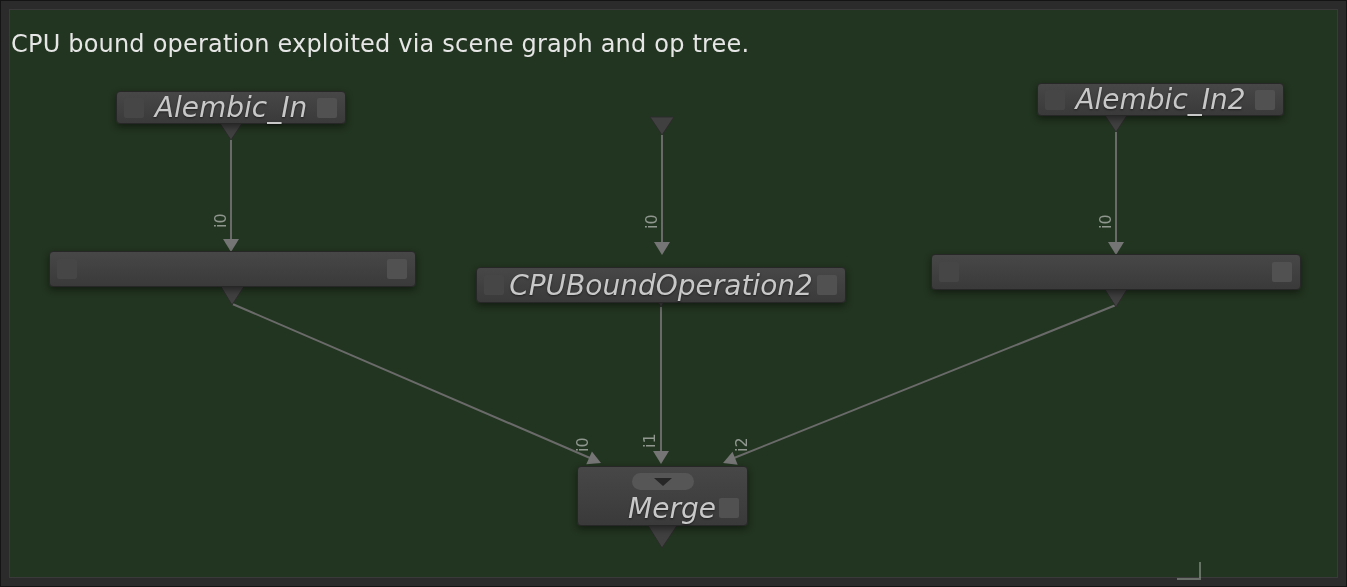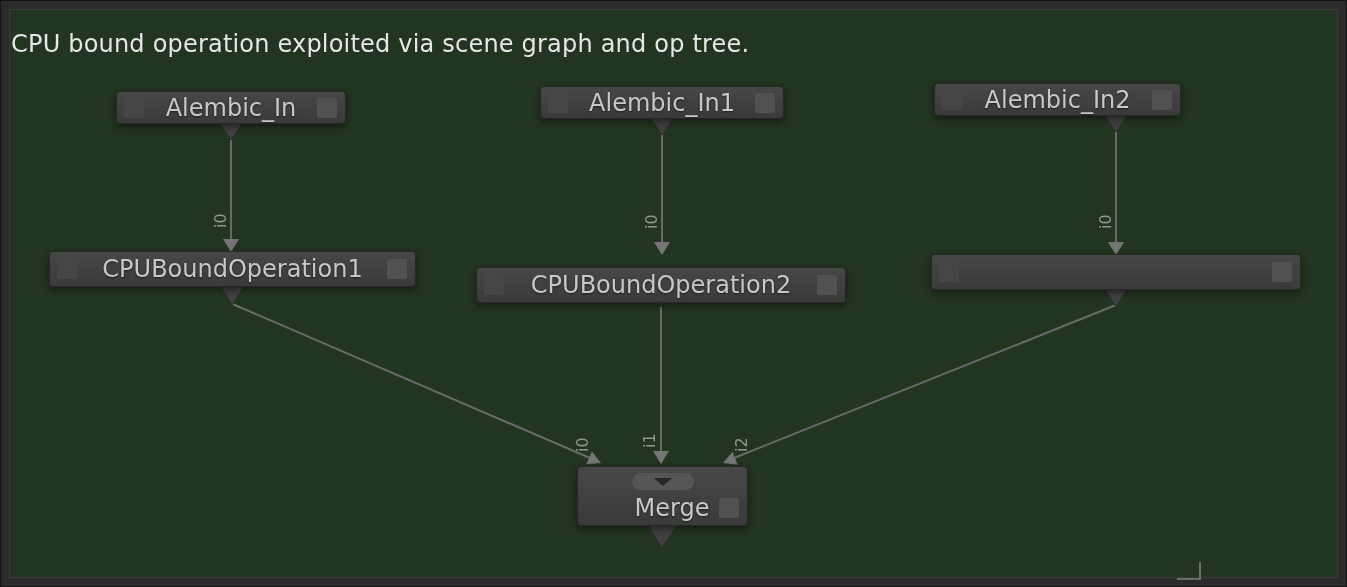--- a/index.html
+++ b/index.html
@@ -69,24 +69,25 @@
   .node {
     position: absolute;
     background: linear-gradient(180deg, #474747 0%, #3a3a3a 100%);
     border: 1px solid #272727;
     border-radius: 4px;
     box-shadow: 0 3px 7px rgba(0,0,0,0.45);
     color: #c8c8c8;
     display: flex;
     align-items: center;
     justify-content: center;
-    font-size: 24px;
+    font-size: 28px;
     z-index: 2;
     box-sizing: border-box;
     text-shadow: 0 1px 2px rgba(0,0,0,0.5);
+    font-style: italic;
   }
   .node-label {
     white-space: nowrap;
     pointer-events: none;
   }
   .flag {
     position: absolute;
     width: 20px;
     height: 20px;
     top: 50%;
@@ -174,35 +175,29 @@
 
     <path class="resize-corner" d="M1176 578 H1199 V561"></path>
   </svg>
 
   <div class="node" style="left:115px; top:90px; width:230px; height:33px;">
     <span class="flag left"></span>
     <span class="node-label">Alembic_In</span>
     <span class="flag right"></span>
   </div>
 
-  <div class="node" style="left:539px; top:85px; width:244px; height:33px;">
-    <span class="flag left"></span>
-    <span class="node-label">Alembic_In1</span>
-    <span class="flag right"></span>
-  </div>
-
-  <div class="node" style="left:933px; top:82px; width:247px; height:33px;">
+
+  <div class="node" style="left:1036px; top:82px; width:247px; height:33px;">
     <span class="flag left"></span>
     <span class="node-label">Alembic_In2</span>
     <span class="flag right"></span>
   </div>
 
   <div class="node" style="left:48px; top:250px; width:367px; height:36px;">
     <span class="flag left"></span>
-    <span class="node-label">CPUBoundOperation1</span>
     <span class="flag right"></span>
   </div>
 
   <div class="node" style="left:475px; top:253px; width:370px; height:36px;margin-top:13px;">
     <span class="flag left"></span>
     <span class="node-label">CPUBoundOperation2</span>
     <span class="flag right"></span>
   </div>
 
   <div class="node" style="left:930px; top:253px; width:370px; height:36px;">

